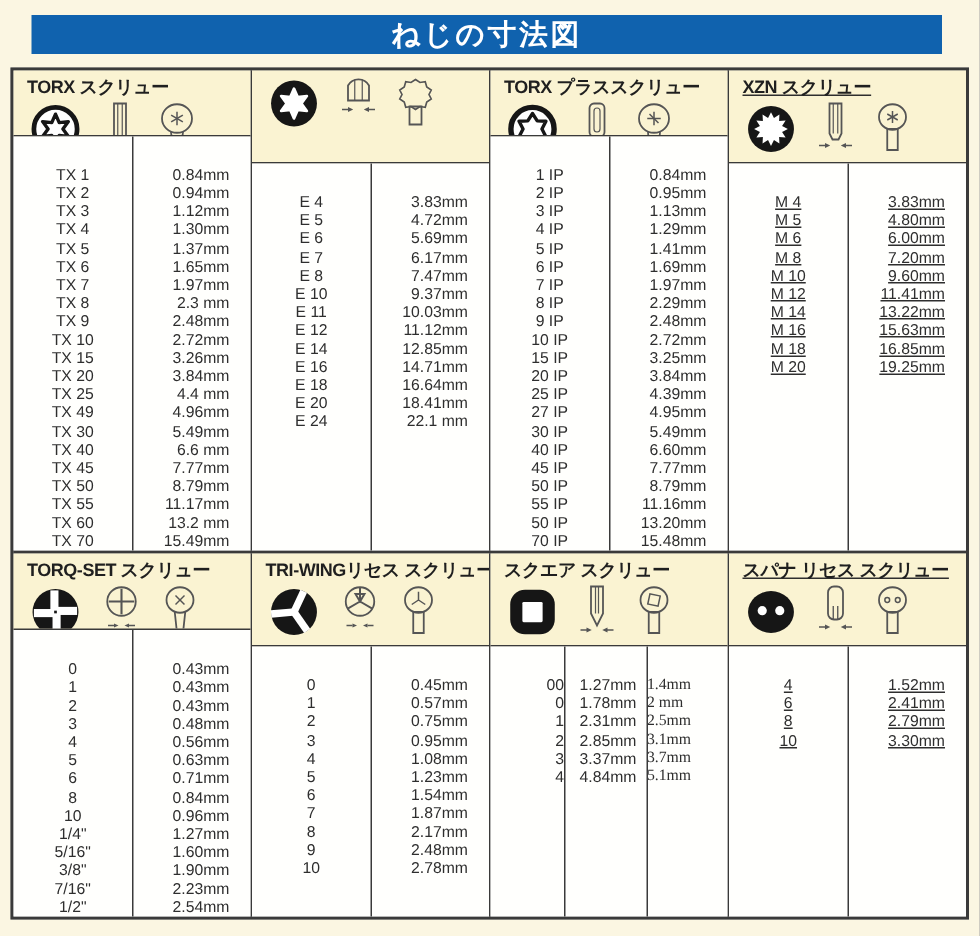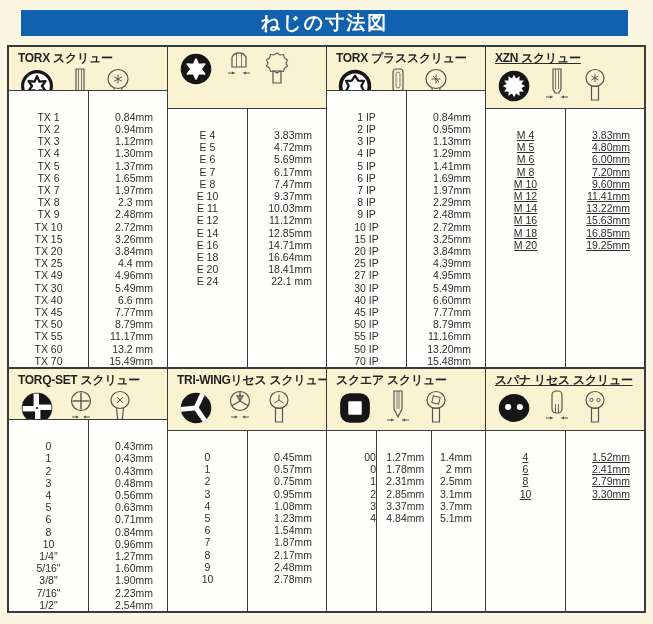--- a/index.html
+++ b/index.html
@@ -34,21 +34,21 @@
   .col-data{flex:1;position:relative;background:#fffffd;padding-top:20px;box-sizing:border-box;}
   .divider{position:absolute;top:0;bottom:0;width:1px;background:#3a3a3a;}
   .cols2 .divider{left:50%;}
   .cols3 .divider.d1{left:31%;}
   .cols3 .divider.d2{left:66%;}
   .row{display:flex;line-height:12.2px;font-size:10.5px;}
   .cols2 .cell:nth-child(1){width:50%;text-align:center;}
   .cols2 .cell:nth-child(2){width:50%;text-align:right;padding-right:14px;box-sizing:border-box;}
   .cols3 .cell:nth-child(1){width:31%;text-align:right;}
   .cols3 .cell:nth-child(2){width:35%;text-align:right;padding-right:7px;box-sizing:border-box;}
-  .cols3 .cell:nth-child(3){width:34%;text-align:right;padding-right:13px;box-sizing:border-box;}
+  .cols3 .cell:nth-child(3){width:34%;text-align:left;padding-right:13px;box-sizing:border-box;font-family:Liberation Serif, serif;}
   .drive{width:36px;height:36px;flex:0 0 auto;}
   .aux{flex:0 0 auto;}
 </style>
 </head>
 <body>
 
 <div class="title-bar">
   <span>ねじの寸法図</span>
 </div>
 

